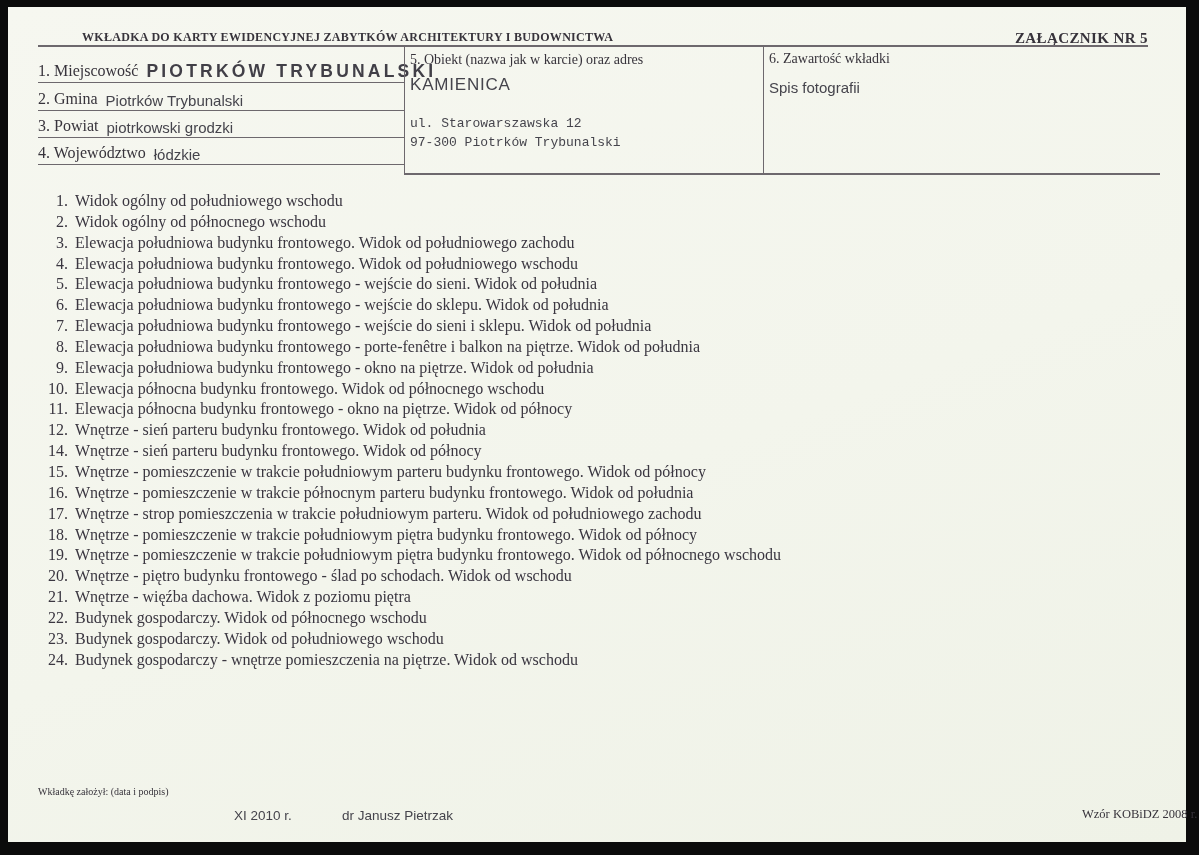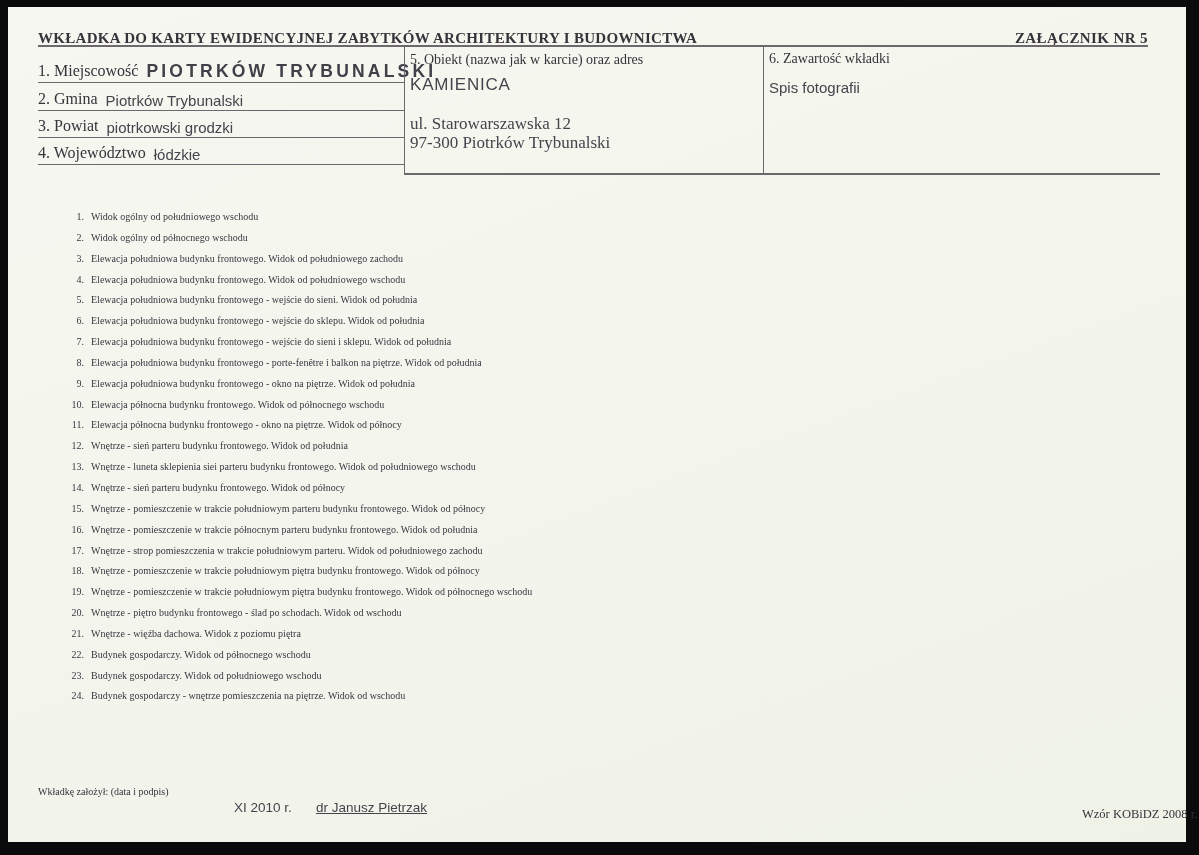--- a/index.html
+++ b/index.html
@@ -10,22 +10,23 @@
   .paper{
     position:absolute;left:8px;top:7px;width:1178px;height:835px;
     background:linear-gradient(160deg,#f6f7f0 0%,#f3f5ec 55%,#eff2e7 100%);
     color:#37333b;
   }
   .abs{position:absolute;}
   .hline{position:absolute;height:1.6px;background:#6d686d;}
   .vline{position:absolute;width:1.4px;background:#6d686d;}
 
   .doc-title{
-    font-weight:bold;font-size:15px;letter-spacing:.3px;white-space:nowrap;
+    font-weight:bold;font-size:12px;letter-spacing:.3px;white-space:nowrap;
     font-family:"Liberation Serif", serif;
+    margin-left:44px;
   }
   .attach{
     font-weight:bold;font-size:15px;letter-spacing:.4px;white-space:nowrap;
     font-family:"Liberation Serif", serif;
   }
 
   .field-row{
     position:absolute;left:30px;width:366px;border-bottom:1.6px solid #6d686d;
     display:flex;align-items:flex-end;gap:8px;padding-bottom:2px;
   }
@@ -37,39 +38,39 @@
   .field-value.big{
     font-weight:bold;font-size:17.5px;letter-spacing:3.2px;color:#413f47;
   }
 
   .box-label{font-size:14px;color:#37333b;white-space:nowrap;text-align:center;}
   .obj-name{
     font-family:"Liberation Sans", sans-serif;font-weight:normal;font-size:17px;
     letter-spacing:.8px;color:#45444c;white-space:nowrap;
   }
   .obj-addr{
-    font-family:Liberation Serif, serif;font-size:17px;color:#45444c;
+    font-family:Liberation Mono, monospace;font-size:13px;color:#45444c;
     line-height:19.5px;white-space:nowrap;
   }
   .contents-value{
     font-family:"Liberation Sans", sans-serif;font-size:15px;color:#45444c;white-space:nowrap;
   }
 
   ol.photos{
-    list-style:none;margin:16px;padding:0;
-    font-size:10px;line-height:20.85px;color:#3a3640;
+    list-style:none;margin:0;padding:0;
+    font-size:16px;line-height:20.85px;color:#3a3640;
   }
   ol.photos li{white-space:nowrap;}
   ol.photos .num{
     display:inline-block;width:33px;text-align:right;margin-right:7px;
   }
 
   .founder{font-size:10px;color:#37333b;white-space:nowrap;}
   .fill-sans{
-    font-family:"Liberation Sans", sans-serif;font-size:13.5px;color:#45444c;white-space:nowrap;
+    font-family:"Liberation Sans", sans-serif;font-size:13.5px;color:#45444c;white-space:nowrap;margin-top:8px;
   }
   .template-note{font-size:12.5px;color:#37333b;white-space:nowrap;margin-left:44px;}
 </style>
 </head>
 <body>
 
 <div class="paper">
 
   <div class="abs doc-title" style="left:30px;top:23px;">WKŁADKA DO KARTY EWIDENCYJNEJ ZABYTKÓW ARCHITEKTURY I BUDOWNICTWA</div>
   <div class="abs attach" style="right:38px;top:23px;">ZAŁĄCZNIK NR 5</div>
@@ -110,32 +111,31 @@
     <li><span class="num">3.</span><span>Elewacja południowa budynku frontowego. Widok od południowego zachodu</span></li>
     <li><span class="num">4.</span><span>Elewacja południowa budynku frontowego. Widok od południowego wschodu</span></li>
     <li><span class="num">5.</span><span>Elewacja południowa budynku frontowego - wejście do sieni. Widok od południa</span></li>
     <li><span class="num">6.</span><span>Elewacja południowa budynku frontowego - wejście do sklepu. Widok od południa</span></li>
     <li><span class="num">7.</span><span>Elewacja południowa budynku frontowego - wejście do sieni i sklepu. Widok od południa</span></li>
     <li><span class="num">8.</span><span>Elewacja południowa budynku frontowego - porte-fenêtre i balkon na piętrze. Widok od południa</span></li>
     <li><span class="num">9.</span><span>Elewacja południowa budynku frontowego - okno na piętrze. Widok od południa</span></li>
     <li><span class="num">10.</span><span>Elewacja północna budynku frontowego. Widok od północnego wschodu</span></li>
     <li><span class="num">11.</span><span>Elewacja północna budynku frontowego - okno na piętrze. Widok od północy</span></li>
     <li><span class="num">12.</span><span>Wnętrze - sień parteru budynku frontowego. Widok od południa</span></li>
-    <li><span class="num">13.</span><span>Wnętrze - luneta sklepienia siei parteru budynku frontowego. Widok od południowego wschodu</span></li>
     <li><span class="num">14.</span><span>Wnętrze - sień parteru budynku frontowego. Widok od północy</span></li>
     <li><span class="num">15.</span><span>Wnętrze - pomieszczenie w trakcie południowym parteru budynku frontowego. Widok od północy</span></li>
     <li><span class="num">16.</span><span>Wnętrze - pomieszczenie w trakcie północnym parteru budynku frontowego. Widok od południa</span></li>
     <li><span class="num">17.</span><span>Wnętrze - strop pomieszczenia w trakcie południowym parteru. Widok od południowego zachodu</span></li>
     <li><span class="num">18.</span><span>Wnętrze - pomieszczenie w trakcie południowym piętra budynku frontowego. Widok od północy</span></li>
     <li><span class="num">19.</span><span>Wnętrze - pomieszczenie w trakcie południowym piętra budynku frontowego. Widok od północnego wschodu</span></li>
     <li><span class="num">20.</span><span>Wnętrze - piętro budynku frontowego - ślad po schodach. Widok od wschodu</span></li>
     <li><span class="num">21.</span><span>Wnętrze - więźba dachowa. Widok z poziomu piętra</span></li>
     <li><span class="num">22.</span><span>Budynek gospodarczy. Widok od północnego wschodu</span></li>
     <li><span class="num">23.</span><span>Budynek gospodarczy. Widok od południowego wschodu</span></li>
     <li><span class="num">24.</span><span>Budynek gospodarczy - wnętrze pomieszczenia na piętrze. Widok od wschodu</span></li>
   </ol>
 
   <div class="abs founder" style="left:30px;top:779px;">Wkładkę założył: (data i podpis)</div>
   <div class="abs fill-sans" style="left:226px;top:793px;">XI 2010 r.</div>
-  <div class="abs fill-sans" style="left:308px;top:793px;text-decoration:underline;">dr Janusz Pietrzak</div>
+  <div class="abs fill-sans" style="left:334px;top:793px;">dr Janusz Pietrzak</div>
   <div class="abs template-note" style="left:1030px;top:800px;">Wzór KOBiDZ 2008 r.</div>
 
 </div>
 
 </body></html>

